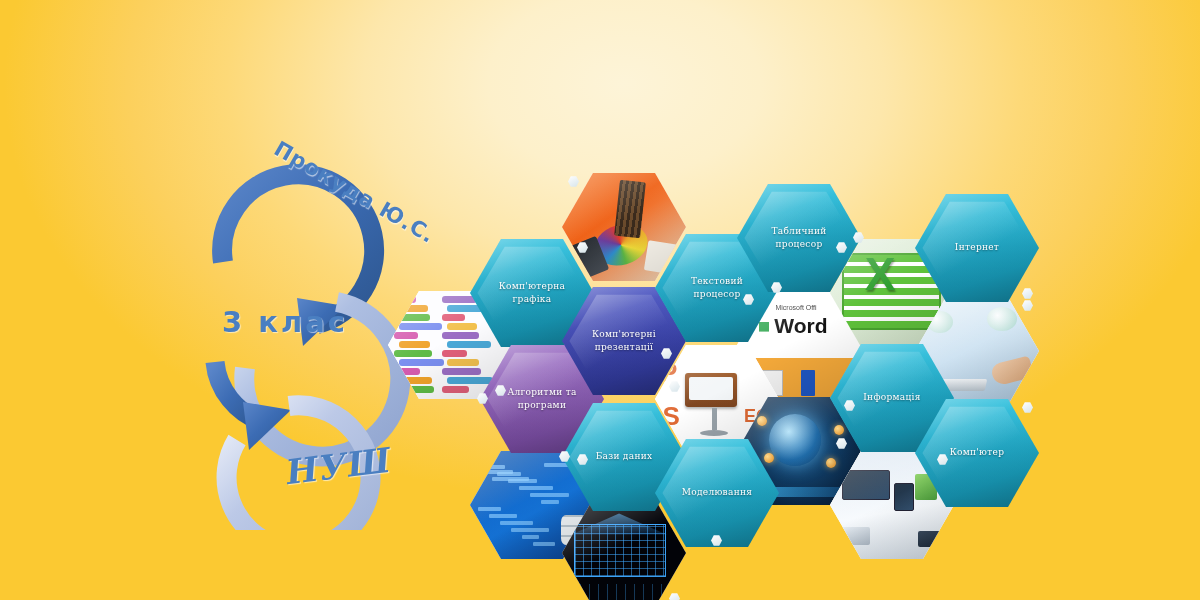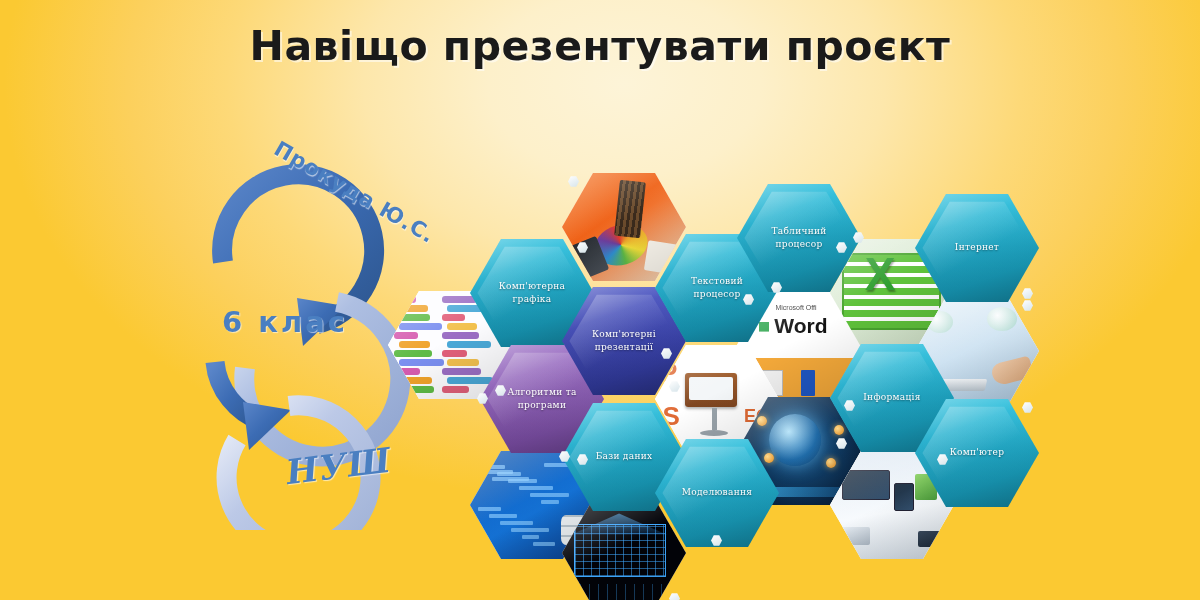--- a/index.html
+++ b/index.html
@@ -307,21 +307,20 @@
   .sc-hand .blob {
     position:absolute; border-radius:50%;
     background: radial-gradient(circle at 35% 35%, rgba(255,255,255,.9), rgba(130,200,170,.5));
   }
 </style>
 </head>
 <body>
 
 <div class="slide">
 
-  <div class="title">Навіщо презентувати проєкт</div>
 
   <div>
     <div class="cycle">
       <svg viewBox="0 0 260 420" aria-hidden="true">
         <defs>
           <linearGradient id="gDark" x1="0" y1="0" x2="1" y2="1">
             <stop offset="0%" stop-color="#5b86c9"></stop>
             <stop offset="45%" stop-color="#3c6cb4"></stop>
             <stop offset="100%" stop-color="#2d568f"></stop>
           </linearGradient>
@@ -355,21 +354,21 @@
         </g>
 
         <g>
           <path d="M 104 296
                    A 72 72 0 1 1 52 330" fill="none" stroke="url(#gLight2)" stroke-width="20" stroke-linecap="butt"></path>
         </g>
       </svg>
     </div>
 
     <div class="cycle-label label-author">Прокуда Ю.С.</div>
-    <div class="cycle-label label-grade">6 клас</div>
+    <div class="cycle-label label-grade">3 клас</div>
     <div class="cycle-label label-nush">НУШ</div>
   </div>
 
   <div class="hexwrap" id="hexwrap">
       <div class="hex teal" style="left: 100px; top: 70px; z-index: 3;">
         <div class="bevel"></div>
         <div class="cap">Комп'ютерна графіка</div>
       </div>
       <div class="node" style="left: 207px; top: 74px;"></div>
       <div class="hex purple" style="left: 110px; top: 176px; z-index: 3;">

